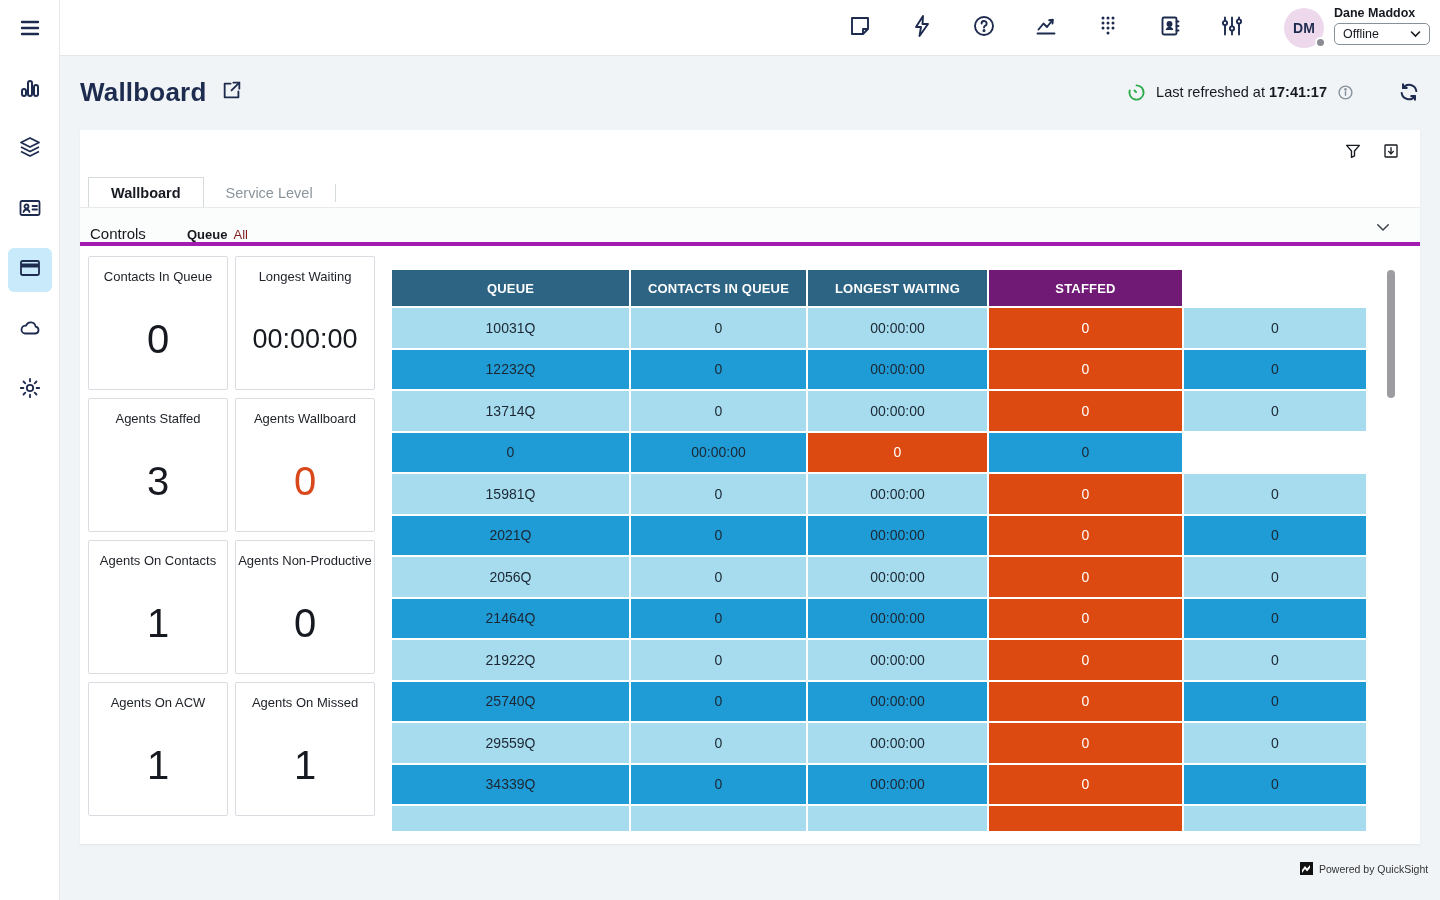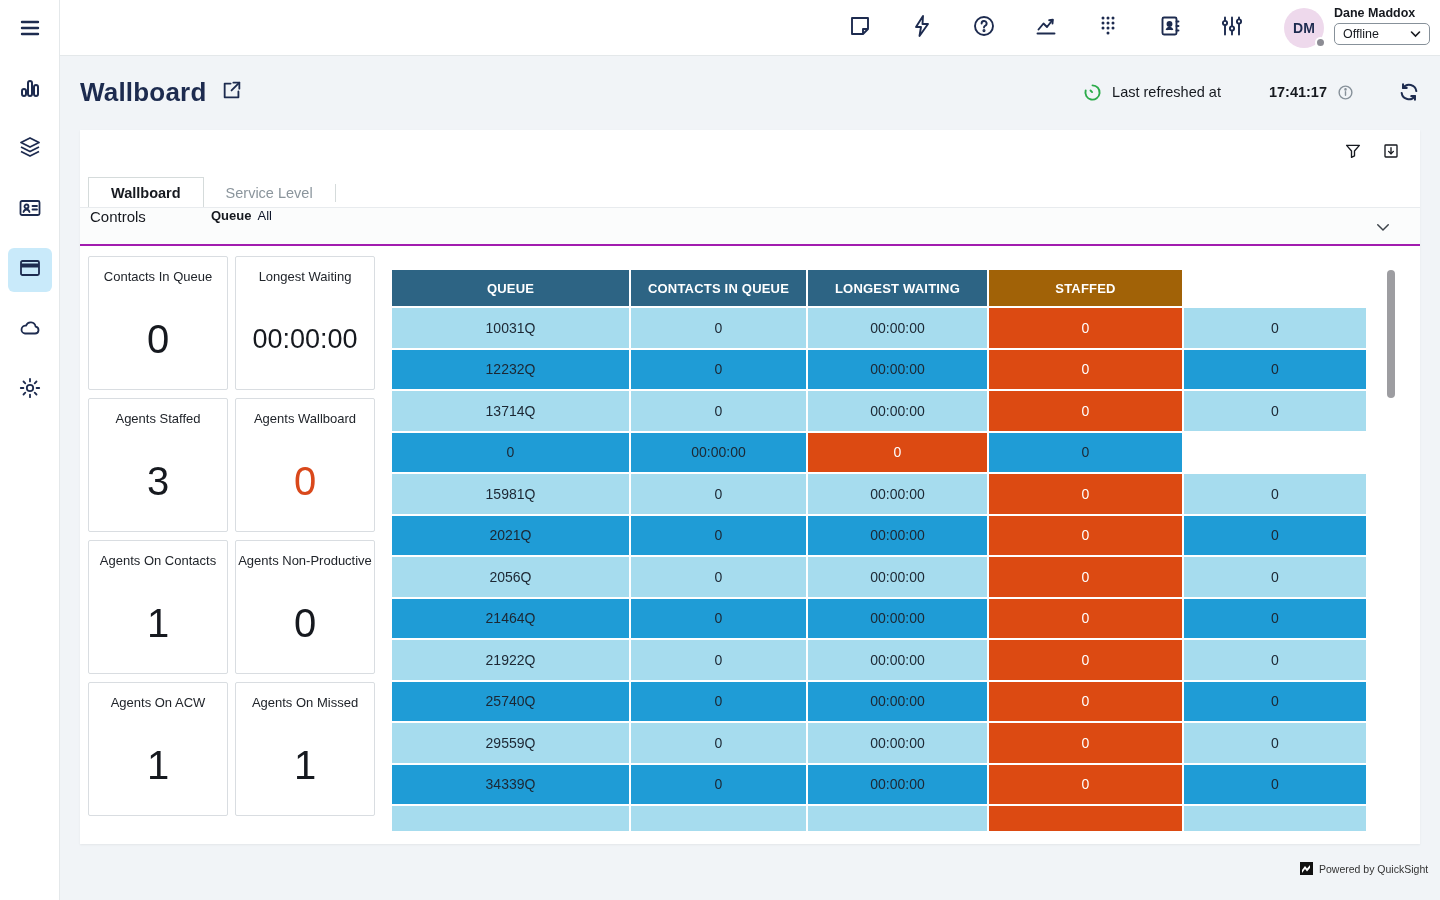--- a/index.html
+++ b/index.html
@@ -23,42 +23,42 @@
   .user-meta { display:flex; flex-direction:column; gap:3px; }
   .user-name { font-size:12.5px; font-weight:bold; color:#16191f; }
   .status-select { width:96px; height:22px; border:1px solid #87919a; border-radius:5px; background:#fff; display:flex; align-items:center; justify-content:space-between; padding:0 8px; font-size:12.5px; color:#16191f; cursor:pointer; }
 
   
   .page-title-row { position:absolute; left:60px; top:56px; width:1380px; height:72px; display:flex; align-items:center; }
   .page-title { font-size:26px; font-weight:bold; color:#1d2b4f; margin-left:20px; letter-spacing:0.2px; }
   .open-ext { margin-left:14px; cursor:pointer; display:flex; }
   .refresh-cluster { position:absolute; right:20px; top:0; height:72px; display:flex; align-items:center; gap:10px; }
   .refresh-text { font-size:14.5px; color:#16191f; }
-  .refresh-text b { font-weight:bold;margin-left:44px; }
+  .refresh-text b { font-weight:bold; }
   .spacer24 { width:24px; }
 
   
   .panel { position:absolute; left:80px; top:130px; width:1340px; height:714px; background:#ffffff; box-shadow:0 1px 2px rgba(0,0,0,0.06); }
   .panel-tools { position:absolute; top:12px; right:18px; display:flex; gap:16px; }
   .panel-tools .pt-btn { width:22px; height:22px; display:flex; align-items:center; justify-content:center; cursor:pointer; color:#16191f; }
 
   
   .tabbar { position:absolute; left:0; top:47px; width:100%; height:31px; display:flex; align-items:flex-end; }
   .tab { height:31px; padding:0 22px; display:flex; align-items:center; font-size:14.5px; cursor:pointer; }
   .tab.active { background:#ffffff; border:1px solid #d5dbdb; border-bottom:none; font-weight:bold; color:#16191f; margin-left:8px; }
   .tab.inactive { color:#8b959c; }
   .tab-divider { width:1px; height:18px; background:#d5dbdb; margin-bottom:6px; }
   .tab-underline { position:absolute; left:0; top:77px; width:100%; height:1px; background:#e8ebee; }
 
   
-  .controls-row { position:absolute; left:0; top:78px; width:100%; height:38px; background:#fbfcfc; border-bottom:2px solid #a21caf; display:flex; align-items:flex-start;gap:24px; }
+  .controls-row { position:absolute; left:0; top:78px; width:100%; height:38px; background:#fbfcfc; border-bottom:4px solid #a21caf; display:flex; align-items:flex-end; }
   .controls-label { font-size:15px; color:#16191f; margin-left:10px; width:95px; }
   .control-filter { display:flex; gap:6px; font-size:13px; margin-left:2px; cursor:pointer; }
   .control-filter .fname { font-weight:bold; color:#16191f; }
-  .control-filter .fvalue { color:#0f172a; }
+  .control-filter .fvalue { color:#7f1d1d; }
   .controls-chevron { position:absolute; right:28px; top:10px; cursor:pointer; color:#3d434a; }
 
   
   .kpi-grid { position:absolute; left:8px; top:126px; width:294px; display:grid; grid-template-columns:140px 140px; grid-auto-rows:134px; gap:8px 7px; }
   .kpi-card { background:#fff; border:1px solid #d9dde1; border-radius:2px; position:relative; }
   .kpi-card .kpi-title { position:absolute; top:12px; left:0; width:100%; text-align:center; font-size:13px; color:#21252b; }
   .kpi-card .kpi-value { position:absolute; top:46px; left:0; width:100%; height:72px; display:flex; align-items:center; justify-content:center; font-size:40px; }
 
   
   .table-wrap { position:absolute; left:312px; top:140px; width:974px; height:561px; overflow:hidden; }
@@ -356,21 +356,21 @@
           <div class="kpi-value" style="color: rgb(22, 25, 31);">1</div>
         </div>
       </div>
 
     <div class="table-wrap">
       <div class="qs-table" id="qs-table">
           <div class="tr">
             <div class="th" style="background: rgb(45, 100, 132);">QUEUE</div>
             <div class="th" style="background: rgb(45, 100, 132);">CONTACTS IN QUEUE</div>
             <div class="th" style="background: rgb(45, 100, 132);">LONGEST WAITING</div>
-            <div class="th" style="background: #a16207;">STAFFED</div>
+            <div class="th" style="background: #701a75;">STAFFED</div>
           </div>
           <div class="tr row-light">
             <div class="td">10031Q</div>
             <div class="td">0</div>
             <div class="td">00:00:00</div>
             <div class="td staffed">0</div>
             <div class="td">0</div>
           </div>
           <div class="tr row-dark">
             <div class="td">12232Q</div>

